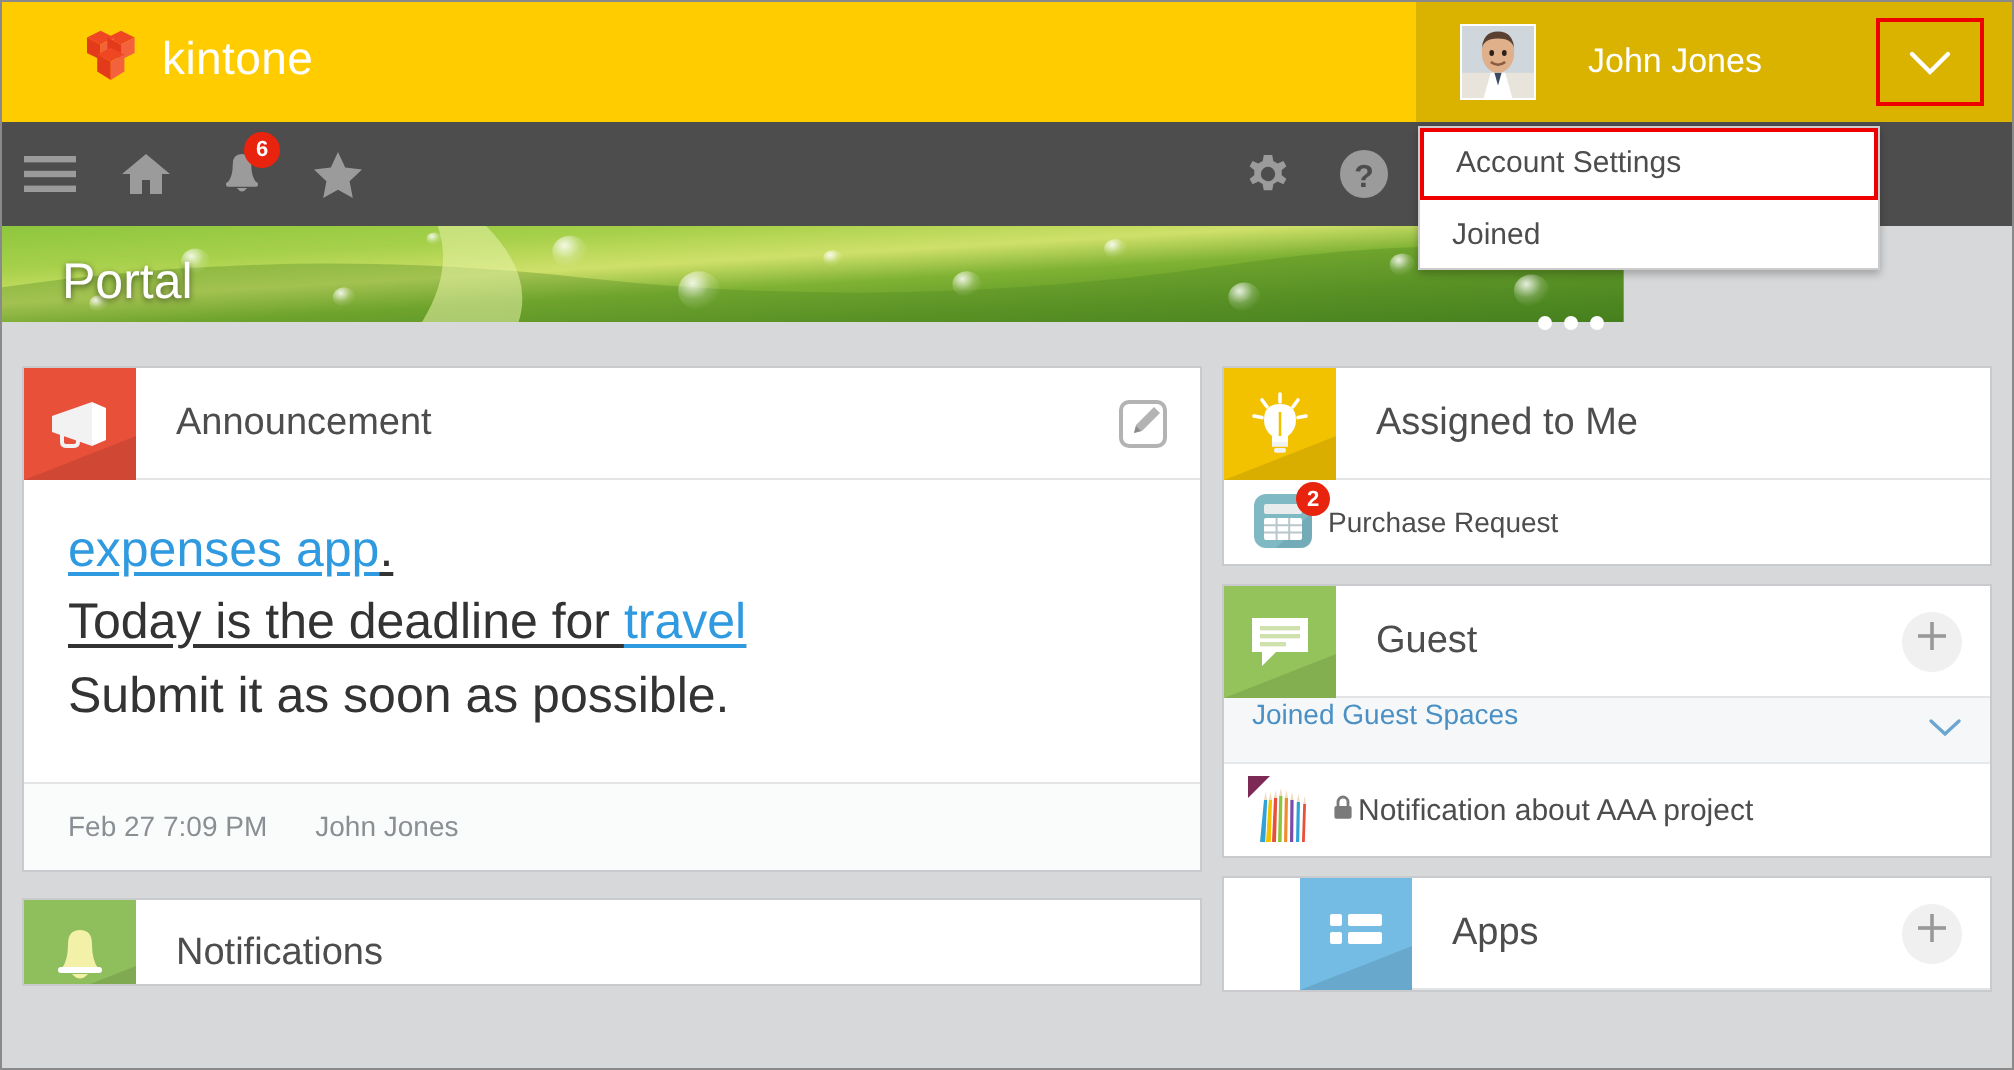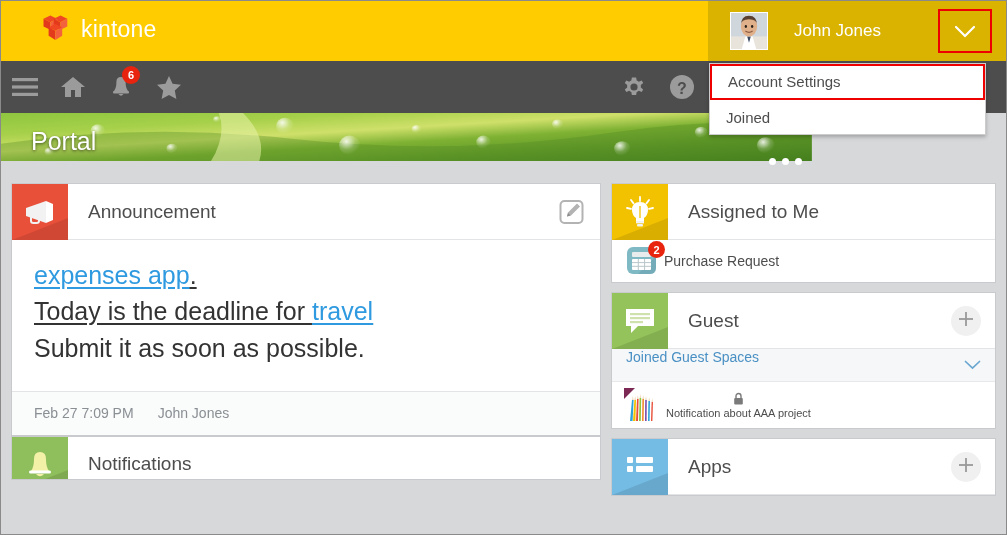--- a/index.html
+++ b/index.html
@@ -53,21 +53,21 @@
     position: absolute; right: 14px; top: 8px;
     width: 54px; height: 44px;
     border: 2px solid #ee0000;
     display: flex; align-items: center; justify-content: center;
   }
   .caret-box svg { display:block; }
 
   
   .dropdown {
     position: absolute; left: 708px; top: 62px;
-    width: 277px; height: 72px;
+    width: 231px; height: 72px;
     background: #ffffff;
     border: 1px solid #cccccc;
     box-shadow: 0 2px 4px rgba(0,0,0,.25);
     z-index: 60;
   }
   .dd-item {
     height: 36px; line-height: 36px;
     padding-left: 16px;
     font-size: 15px; color: #4d4d4d;
     white-space: nowrap; cursor: pointer;
@@ -122,21 +122,21 @@
   }
 
   
   .content {
     position: absolute; left: 0; top: 172px;
     width: 1005px; height: 362px;
     background: #d6d8da;
     padding: 10px;
     display: flex; gap: 10px;
   }
-  .col-left { width: 590px; display: flex; flex-direction: column; gap: 0; }
+  .col-left { width: 590px; display: flex; flex-direction: column; gap: 13px; }
   .col-right { width: 385px; display: flex; flex-direction: column; gap: 9px; }
 
   .card { background: #ffffff; border: 1px solid #c8cace; }
 
   .card-head {
     height: 56px; display: flex; align-items: center;
     position: relative; border-bottom: 1px solid #e2e4e6;
   }
   .card-ico {
     width: 56px; height: 56px; flex: none;
@@ -219,22 +219,22 @@
 
   .space-row {
     height: 46px; display: flex; align-items: center;
     padding-left: 12px; cursor: pointer;
   }
   .thumb {
     width: 34px; height: 34px; flex: none; position: relative; overflow: hidden;
   }
   .thumb svg { display: block; }
   .space-label {
-    margin-left: 8px; font-size: 11px; color: #4d4d4d;
-    display: flex; align-items: center; gap: 2px; flex-direction: column;
+    margin-left: 8px; font-size: 15px; color: #4d4d4d;
+    display: flex; gap: 2px;
   }
 
   .clip { overflow: hidden; }
 </style>
 </head>
 <body>
 
 <div id="root">
 
   <div class="topbar">
@@ -542,21 +542,21 @@
               <svg width="11" height="13" viewBox="0 0 11 13" style="display:block;">
                 <path d="M3 6 L3 4 a2.5 2.5 0 0 1 5 0 L8 6" stroke="#7a7a7a" stroke-width="1.4" fill="none"></path>
                 <rect x="1.2" y="6" width="8.6" height="6.4" rx="1" fill="#7a7a7a"></rect>
               </svg>
             </span>
             <span>Notification about AAA project</span>
           </span>
         </div>
       </div>
 
-      <div class="card clip" style="height:58px;">
+      <div class="card clip" style="height:58px;padding-left:38px;">
         <div class="card-head">
           <div class="card-ico ico-blue">
             <svg width="32" height="28" viewBox="0 0 32 28">
               <rect x="3" y="4" width="6" height="6" rx="1" fill="#ffffff"></rect>
               <rect x="12" y="4" width="17" height="6" rx="1" fill="#ffffff"></rect>
               <rect x="3" y="13" width="6" height="6" rx="1" fill="#ffffff"></rect>
               <rect x="12" y="13" width="17" height="6" rx="1" fill="#ffffff"></rect>
             </svg>
           </div>
           <div class="card-title">Apps</div>

